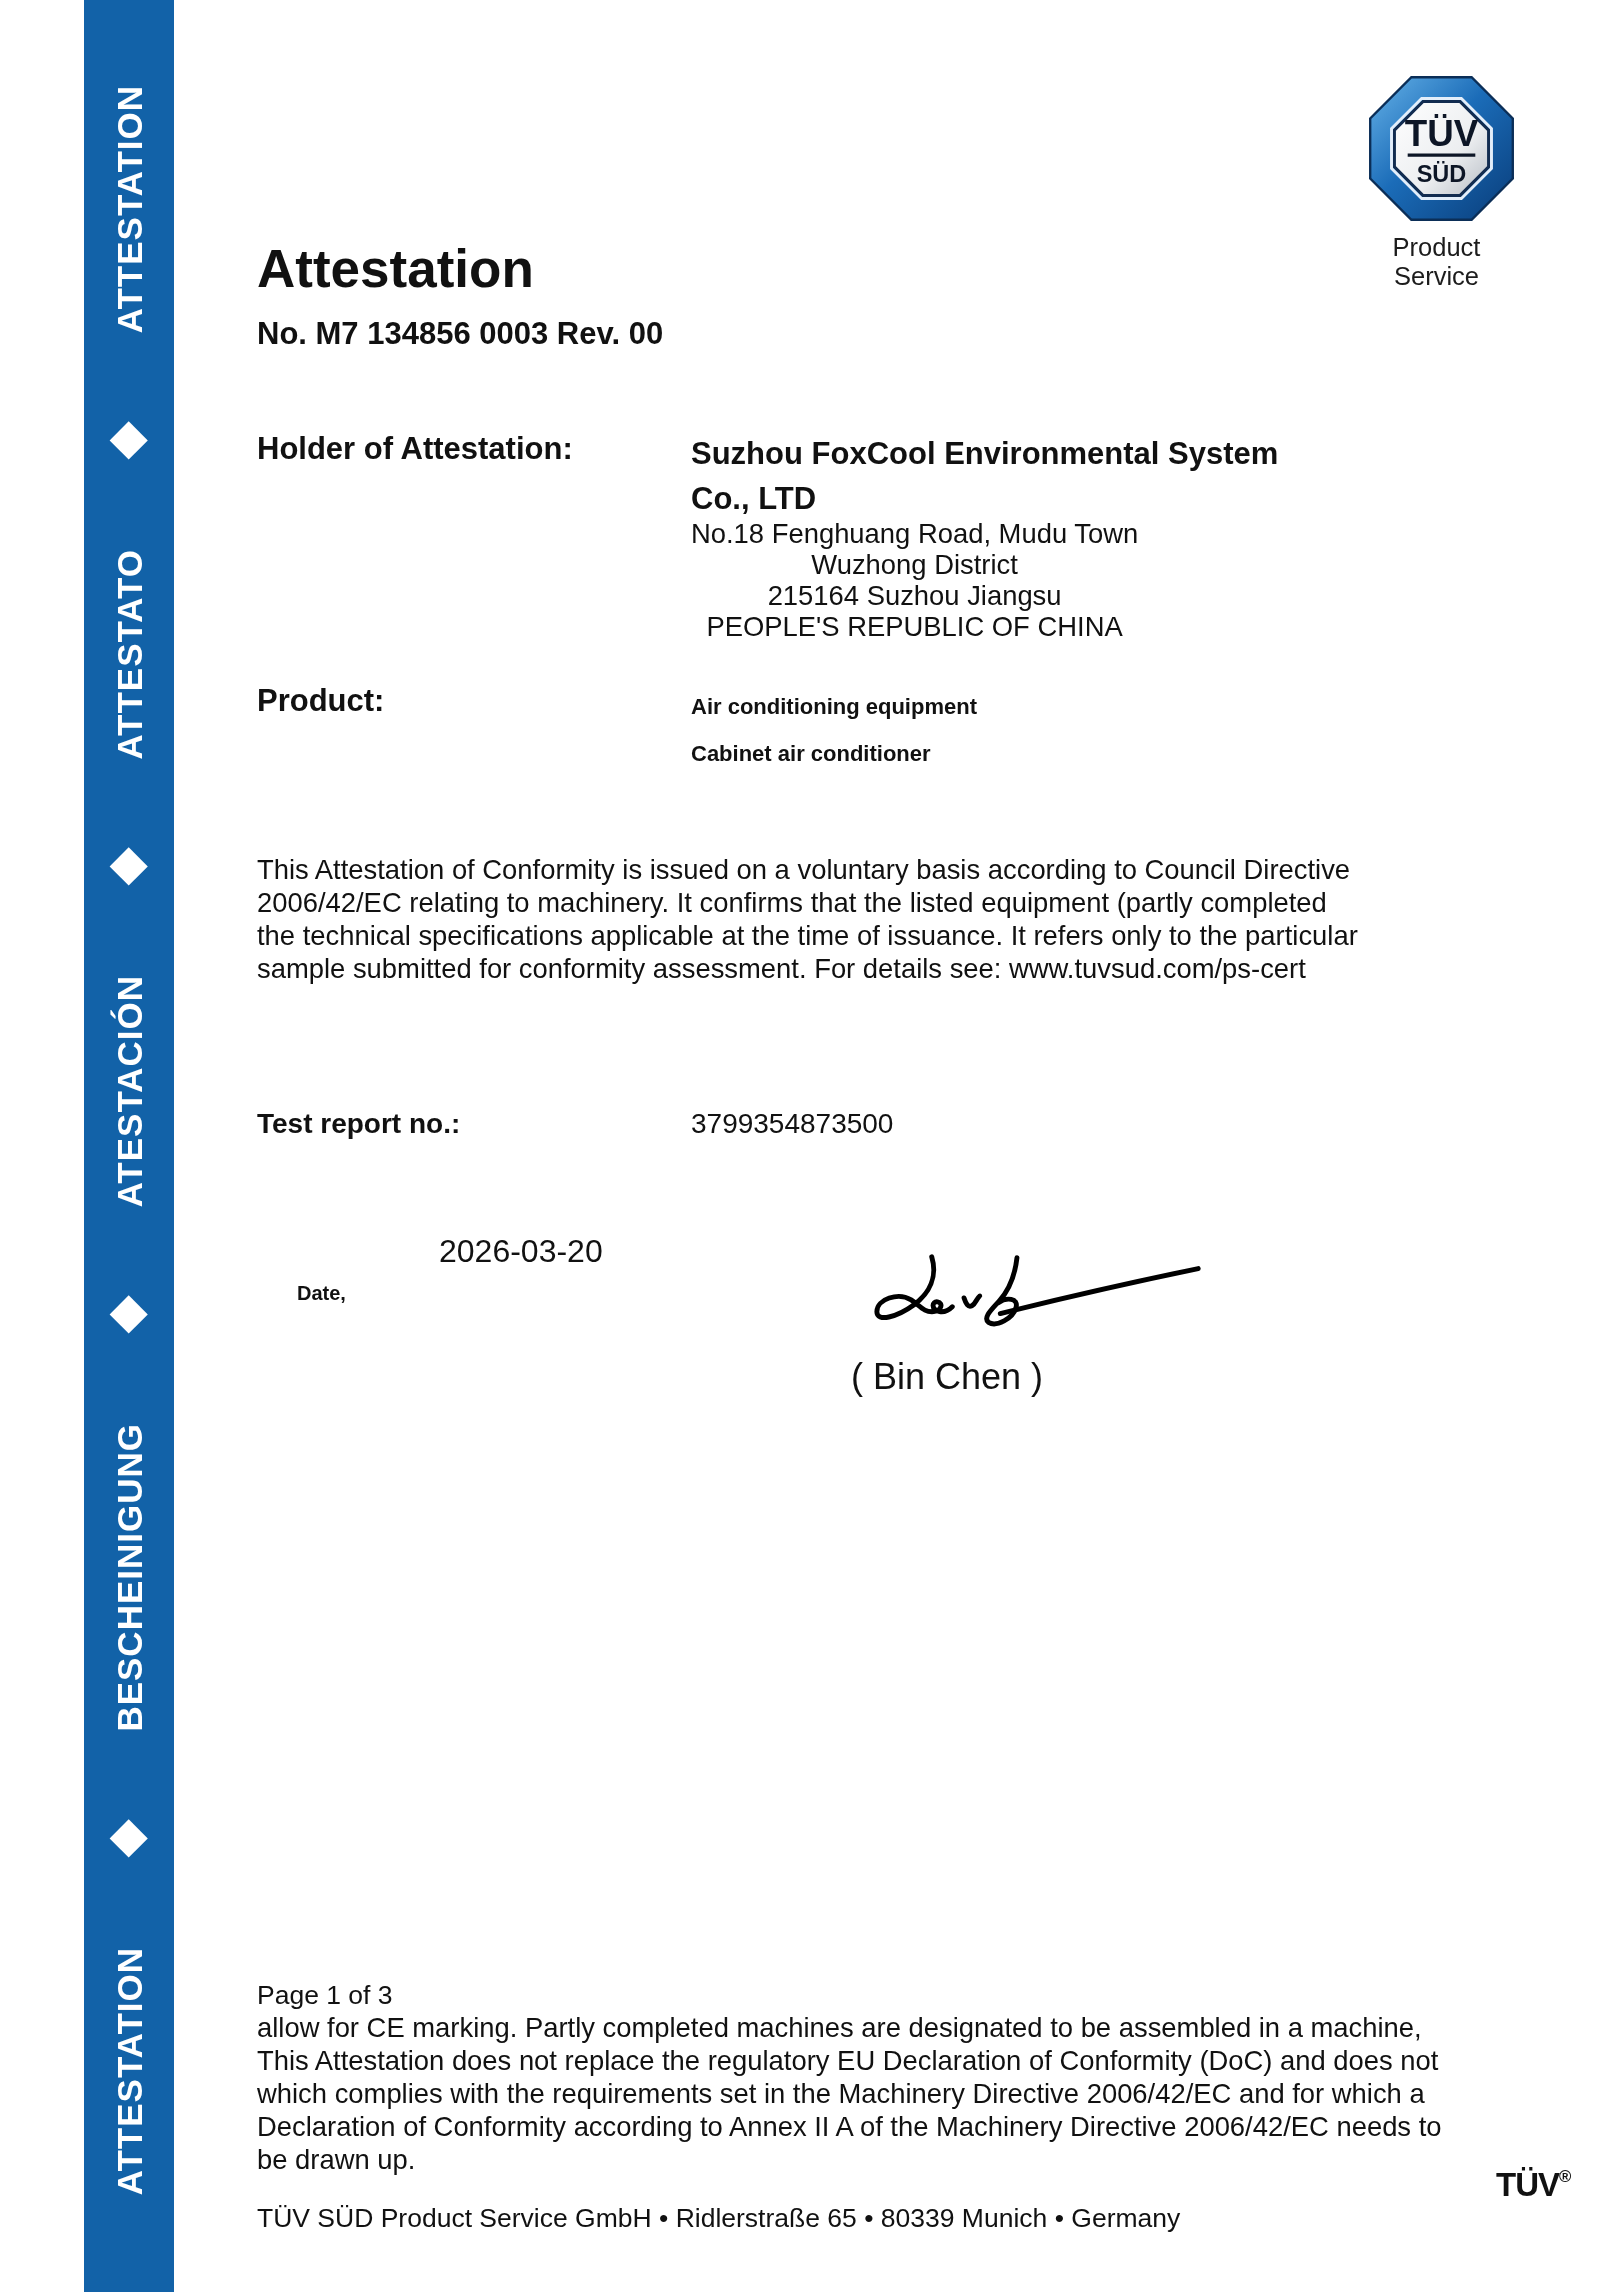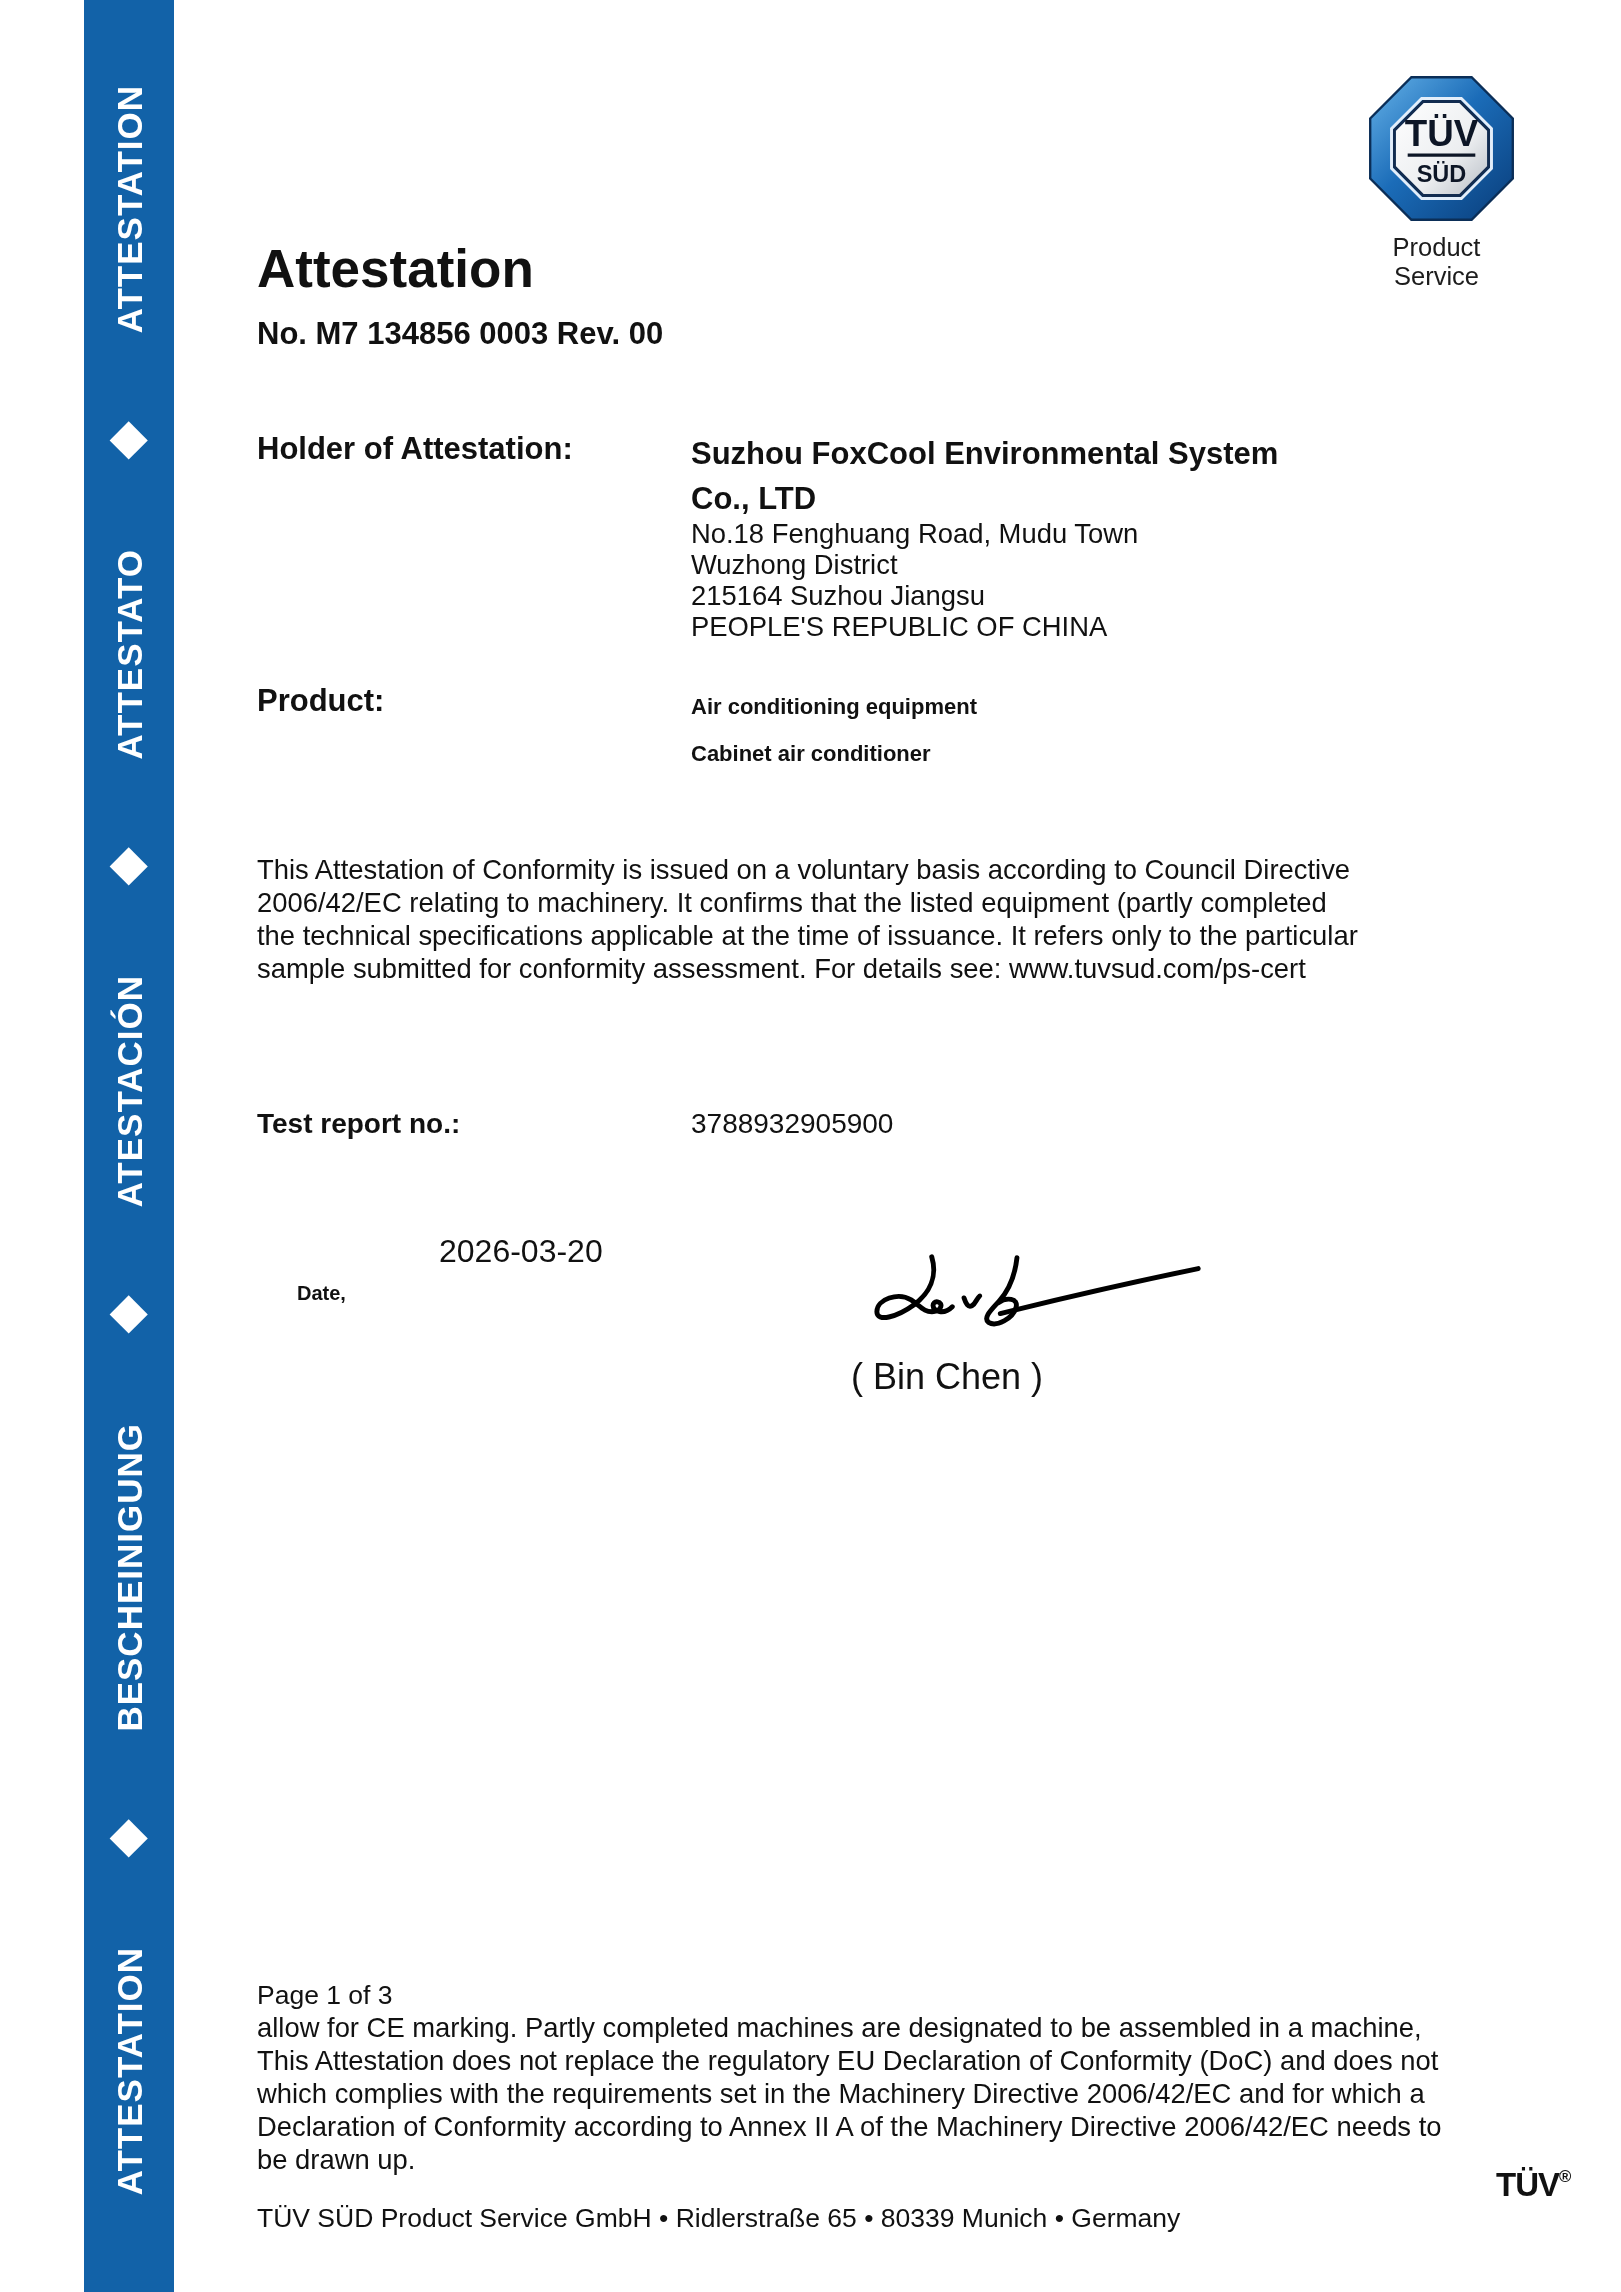--- a/index.html
+++ b/index.html
@@ -42,21 +42,21 @@
     text-align: center; font-size: 25.5px; color: #1c1c1c;
   }
   
   .title { position: absolute; left: 257px; top: 238px; font-size: 53px; font-weight: bold; letter-spacing: 0; }
   .cert-no { position: absolute; left: 257px; top: 316px; font-size: 31px; font-weight: bold; }
   
   .lbl { position: absolute; left: 257px; font-weight: bold; }
   .val { position: absolute; left: 691px; }
   .holder-label { top: 431px; font-size: 31px; }
   .holder-name { top: 431px; font-size: 31px; font-weight: bold; line-height: 45px; }
-  .holder-address { top: 518px; font-size: 27.4px; line-height: 31px; }
+  .holder-address { top: 518px; font-size: 27.4px; line-height: 31px; text-align: center; }
   .product-label { top: 683px; font-size: 31px; }
   .product-val { top: 683px; font-size: 22px; font-weight: bold; line-height: 47px; }
   
   .body-para {
     position: absolute; left: 257px; top: 853px;
     font-size: 27.4px; line-height: 33px; white-space: nowrap;
   }
   .report-label { top: 1108px; font-size: 28px; }
   .report-val  { top: 1108px; font-size: 28px; }
   .date-label { top: 1282px; font-size: 20px; margin-left: 40px; }
@@ -135,21 +135,21 @@
   </div>
 
   <div class="body-para">
     <div>This Attestation of Conformity is issued on a voluntary basis according to Council Directive</div>
     <div>2006/42/EC relating to machinery. It confirms that the listed equipment (partly completed</div>
     <div>the technical specifications applicable at the time of issuance. It refers only to the particular</div>
     <div>sample submitted for conformity assessment. For details see: www.tuvsud.com/ps-cert</div>
   </div>
 
   <div class="lbl report-label">Test report no.:</div>
-  <div class="val report-val">3788932905900</div>
+  <div class="val report-val">3799354873500</div>
 
   <div class="lbl date-label">Date,</div>
   <div class="date-val">2026-03-20</div>
 
   <svg class="signature" viewBox="0 0 345 100">
     <g fill="none" stroke="#000" stroke-width="5" stroke-linecap="round" stroke-linejoin="round">
       <path d="M63,12 C69,32 61,49 45,61 C27,74 7,79 7,68 C7,55 29,48 42,56 C51,62 55,69 65,68 C73,67 75,59 69,58 C63,57 62,66 71,68 C77,69 81,66 84,63"></path>
       <path d="M96,54 C98,60 100,64 104,62 C108,60 109,54 112,52"></path>
       <path d="M150,13 C148,31 141,47 132,57 C124,66 115,74 121,79 C129,84 146,75 149,64 C152,54 139,53 131,59"></path>
       <path d="M133,70 C173,60 258,40 335,24"></path>

